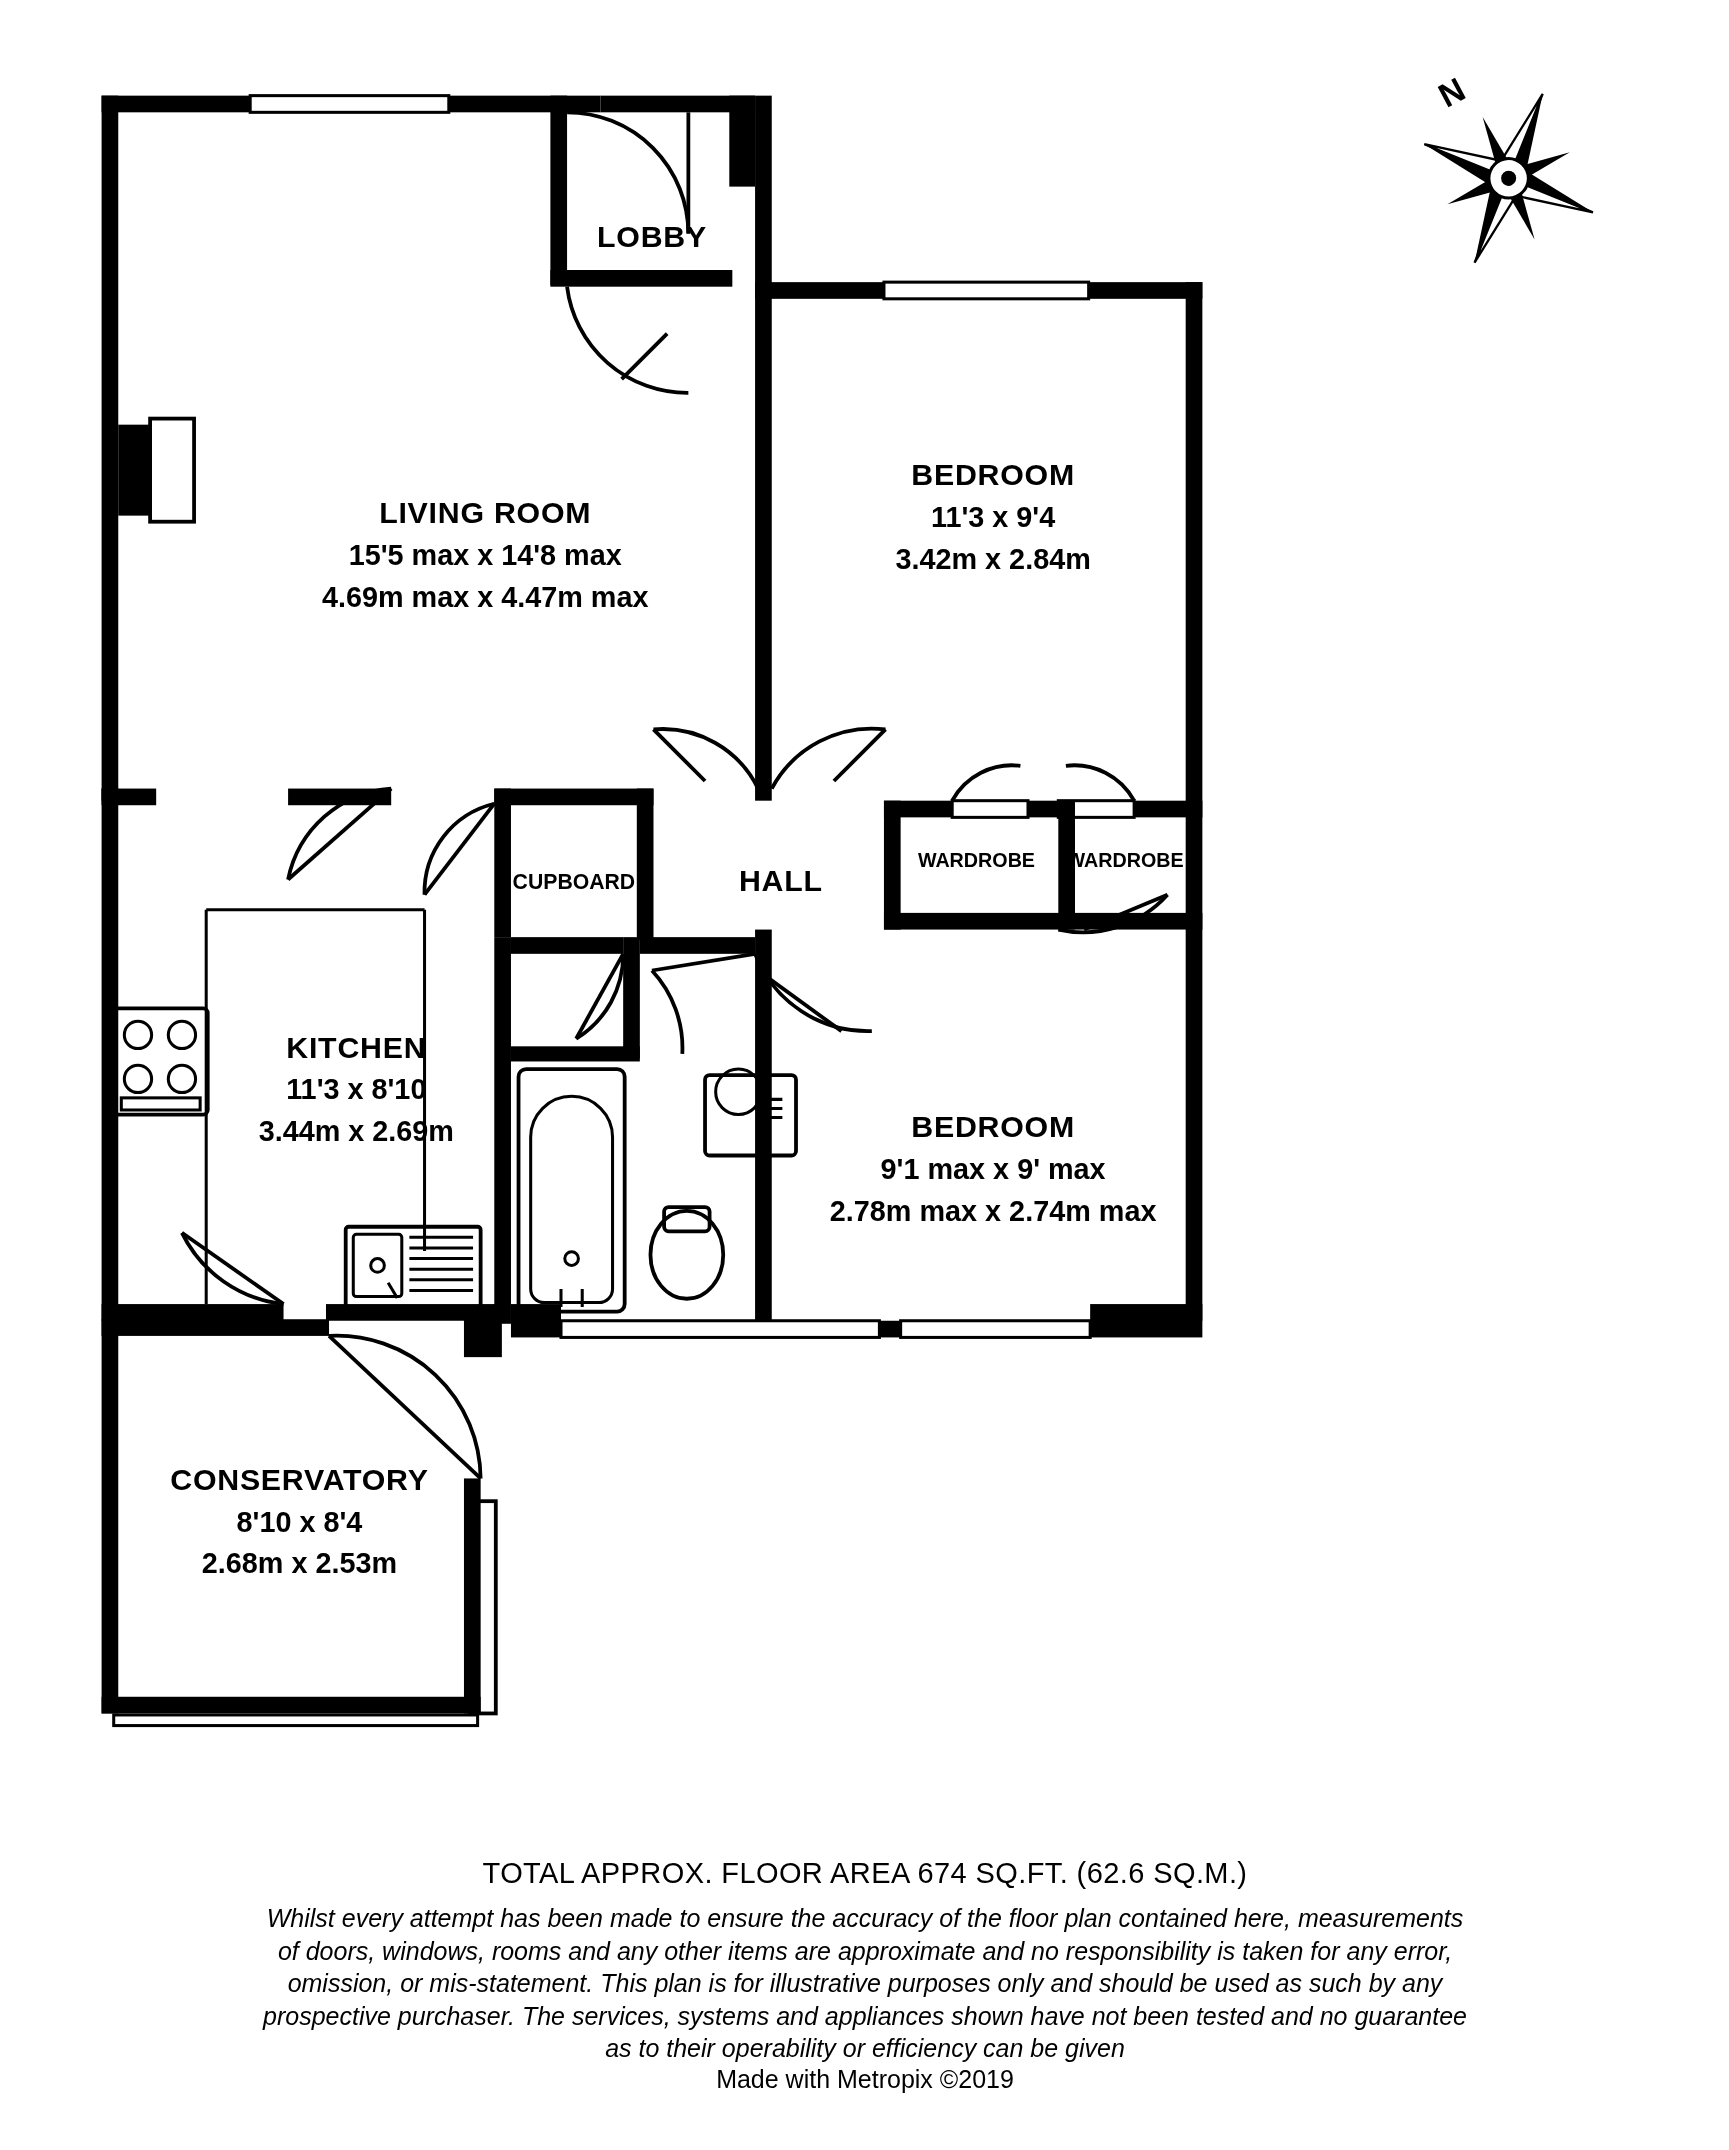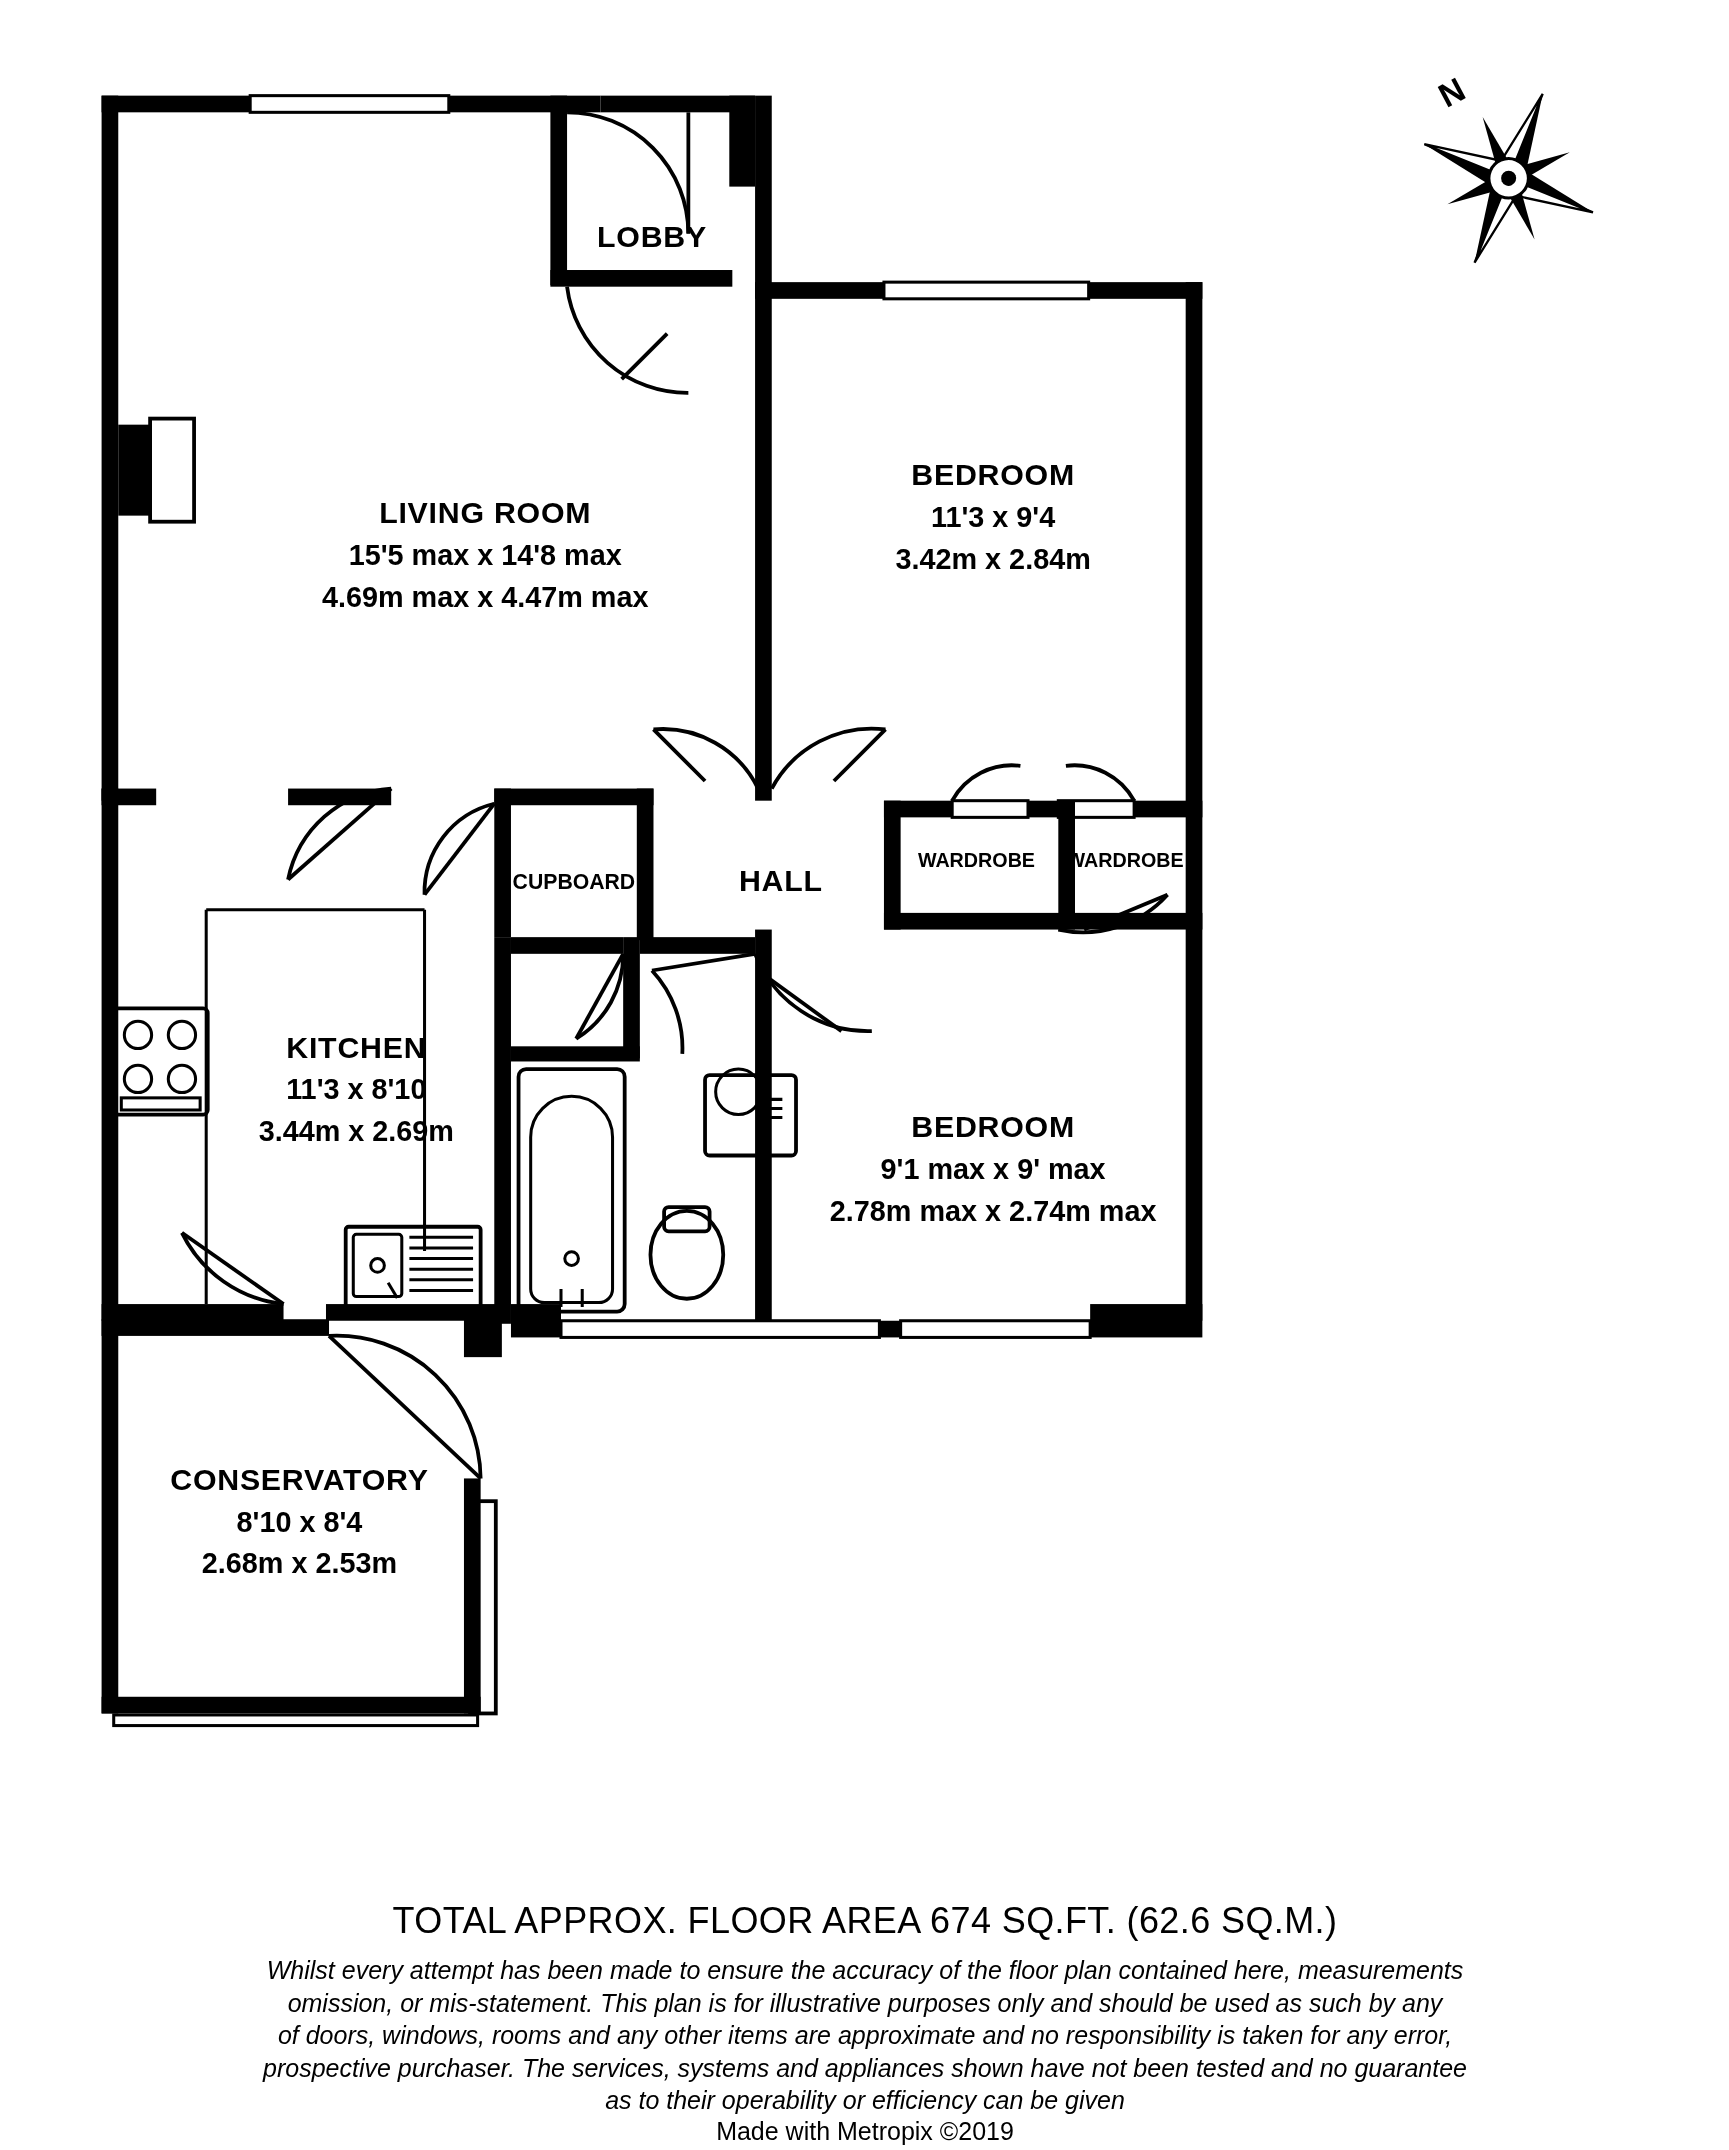--- a/index.html
+++ b/index.html
@@ -43,24 +43,23 @@
   .small-label { font-size: 26px; font-weight: bold; text-anchor: middle; }
   .cupboard-label { font-size: 28px; font-weight: bold; text-anchor: middle; }
   .footer {
     position: absolute;
     left: 0;
     top: 1857px;
     width: 1730px;
     text-align: center;
   }
   .footer-title {
-    font-size: 36px;
+    font-size: 29px;
     letter-spacing: 0.4px;
     margin-bottom: 12px;
-    margin-top: 43px;
   }
   .footer-disc {
     font-size: 25px;
     line-height: 1.30;
     max-width: 1395px;
     margin: 0 auto;
   }
   .footer-disc div { white-space: nowrap; font-style: italic; }
   .footer-made {
     font-size: 25px;
@@ -270,20 +269,20 @@
     <text class="roomlabel small-label" x="1484" y="1143">WARDROBE</text>
   </g>
 
 </svg>
 </div>
 
 <div class="footer">
   <div class="footer-title">TOTAL APPROX. FLOOR AREA 674 SQ.FT. (62.6 SQ.M.)</div>
   <div class="footer-disc">
     <div>Whilst every attempt has been made to ensure the accuracy of the floor plan contained here, measurements</div>
+    <div>of doors, windows, rooms and any other items are approximate and no responsibility is taken for any error,</div>
     <div>omission, or mis-statement. This plan is for illustrative purposes only and should be used as such by any</div>
-    <div>of doors, windows, rooms and any other items are approximate and no responsibility is taken for any error,</div>
     <div>prospective purchaser. The services, systems and appliances shown have not been tested and no guarantee</div>
     <div>as to their operability or efficiency can be given</div>
   </div>
   <div class="footer-made">Made with Metropix ©2019</div>
 </div>
 
 
 </body></html>

